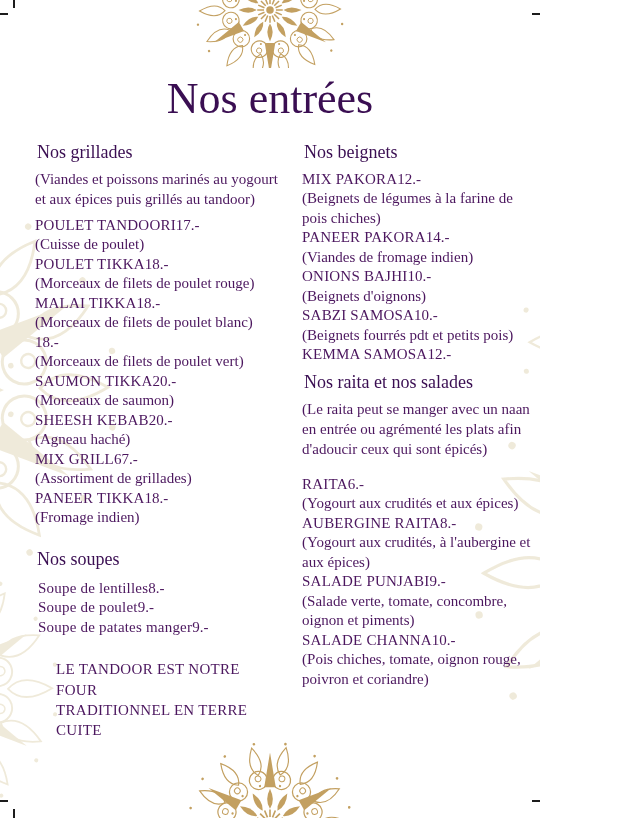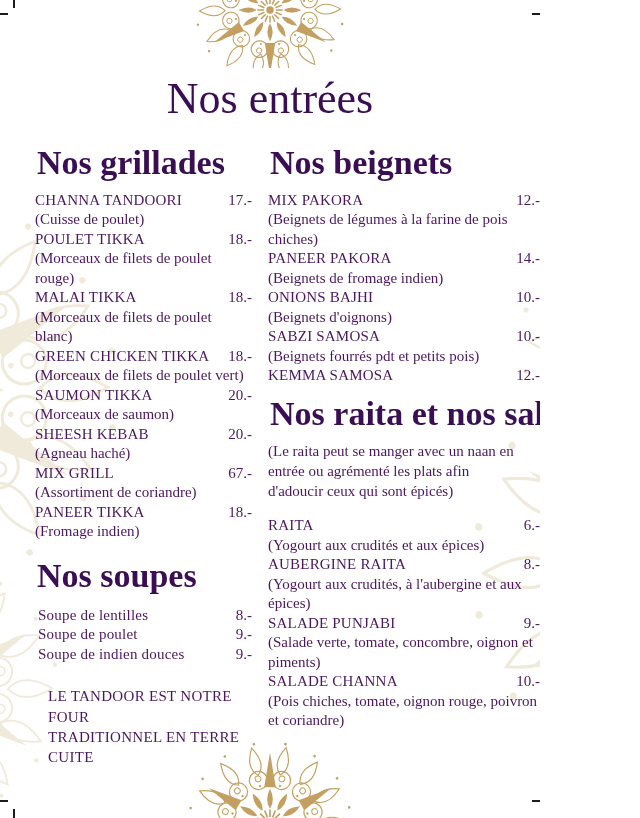--- a/index.html
+++ b/index.html
@@ -33,35 +33,35 @@
   h1.title{
     margin:0;padding-top:74px;text-align:center;font-weight:normal;
     font-size:44px;line-height:1.15;color:var(--heading,#3a0e52);white-space:nowrap;
     position:relative;
   }
   
   .columns{position:relative;display:flex;gap:16px;padding:16px 0 0 35px;}
   .col-left{width:287px;}
   .col-right{width:272px;}
   h2.section-heading{
-    margin:0 0 6px;padding-left:2px;font-weight:bold;font-size:34px;line-height:1.3;
+    margin:0 0 6px;padding-left:2px;font-weight:normal;font-size:18px;line-height:1.3;
     color:var(--heading,#3a0e52);white-space:nowrap;
   }
   .note{margin:0 0 6px;max-width:252px;font-size:15px;line-height:1.32;}
   .items{font-size:15px;line-height:1.3;}
-  .item .row{display:flex;justify-content:space-between;align-items:baseline;}
+  .item .row{display:flex;justify-content:flex-start;align-items:baseline;}
   .item .nm{letter-spacing:.2px;}
   .item .pr{white-space:nowrap;}
-  .section-soupes{margin-top:12px;}
+  .section-soupes{margin-top:20px;}
   .section-soupes h2.section-heading{margin-bottom:8px;}
   .section-soupes .items{padding-left:3px;}
   .section-raita{margin-top:6px;}
   .section-raita .items{margin-top:15px;}
   .tandoor-note{
-    margin:22px 8px 0;padding-left:5px;font-size:15px;line-height:1.35;letter-spacing:.3px;
+    margin:22px 16px 0;padding-left:5px;font-size:15px;line-height:1.35;letter-spacing:.3px;
   }
 </style>
 </head>
 <body>
 
 <div class="page">
 
   <div class="crop tl-v"></div>
   <div class="crop tl-h"></div>
   <div class="crop tr-v"></div>
@@ -851,25 +851,26 @@
       </svg>
   </div>
 
   <h1 class="title">Nos entrées</h1>
 
   <div class="columns">
 
     <div class="col-left">
       <section class="section-grillades">
         <h2 class="section-heading">Nos grillades</h2>
+        <p class="note">(Viandes et poissons marinés au yogourt et aux épices puis grillés au tandoor)</p>
         <div class="items">
 
             <div class="item">
               <div class="row">
-                <span class="nm">CHANNA TANDOORI</span>
+                <span class="nm">POULET TANDOORI</span>
                 <span class="pr">17.-</span>
               </div>
               <div class="desc">(Cuisse de poulet)</div>
             </div>
 
             <div class="item">
               <div class="row">
                 <span class="nm">POULET TIKKA</span>
                 <span class="pr">18.-</span>
               </div>
@@ -879,21 +880,20 @@
             <div class="item">
               <div class="row">
                 <span class="nm">MALAI TIKKA</span>
                 <span class="pr">18.-</span>
               </div>
               <div class="desc">(Morceaux de filets de poulet blanc)</div>
             </div>
 
             <div class="item">
               <div class="row">
-                <span class="nm">GREEN CHICKEN TIKKA</span>
                 <span class="pr">18.-</span>
               </div>
               <div class="desc">(Morceaux de filets de poulet vert)</div>
             </div>
 
             <div class="item">
               <div class="row">
                 <span class="nm">SAUMON TIKKA</span>
                 <span class="pr">20.-</span>
               </div>
@@ -906,21 +906,21 @@
                 <span class="pr">20.-</span>
               </div>
               <div class="desc">(Agneau haché)</div>
             </div>
 
             <div class="item">
               <div class="row">
                 <span class="nm">MIX GRILL</span>
                 <span class="pr">67.-</span>
               </div>
-              <div class="desc">(Assortiment de coriandre)</div>
+              <div class="desc">(Assortiment de grillades)</div>
             </div>
 
             <div class="item">
               <div class="row">
                 <span class="nm">PANEER TIKKA</span>
                 <span class="pr">18.-</span>
               </div>
               <div class="desc">(Fromage indien)</div>
             </div>
           </div>
@@ -941,21 +941,21 @@
             <div class="item">
               <div class="row">
                 <span class="nm">Soupe de poulet</span>
                 <span class="pr">9.-</span>
               </div>
 
             </div>
 
             <div class="item">
               <div class="row">
-                <span class="nm">Soupe de indien douces</span>
+                <span class="nm">Soupe de patates manger</span>
                 <span class="pr">9.-</span>
               </div>
 
             </div>
           </div>
       </section>
 
       <p class="tandoor-note">
         <span>LE TANDOOR EST NOTRE FOUR</span><br>
         <span>TRADITIONNEL EN TERRE CUITE</span>
@@ -973,21 +973,21 @@
                 <span class="pr">12.-</span>
               </div>
               <div class="desc">(Beignets de légumes à la farine de pois chiches)</div>
             </div>
 
             <div class="item">
               <div class="row">
                 <span class="nm">PANEER PAKORA</span>
                 <span class="pr">14.-</span>
               </div>
-              <div class="desc">(Beignets de fromage indien)</div>
+              <div class="desc">(Viandes de fromage indien)</div>
             </div>
 
             <div class="item">
               <div class="row">
                 <span class="nm">ONIONS BAJHI</span>
                 <span class="pr">10.-</span>
               </div>
               <div class="desc">(Beignets d'oignons)</div>
             </div>
 

